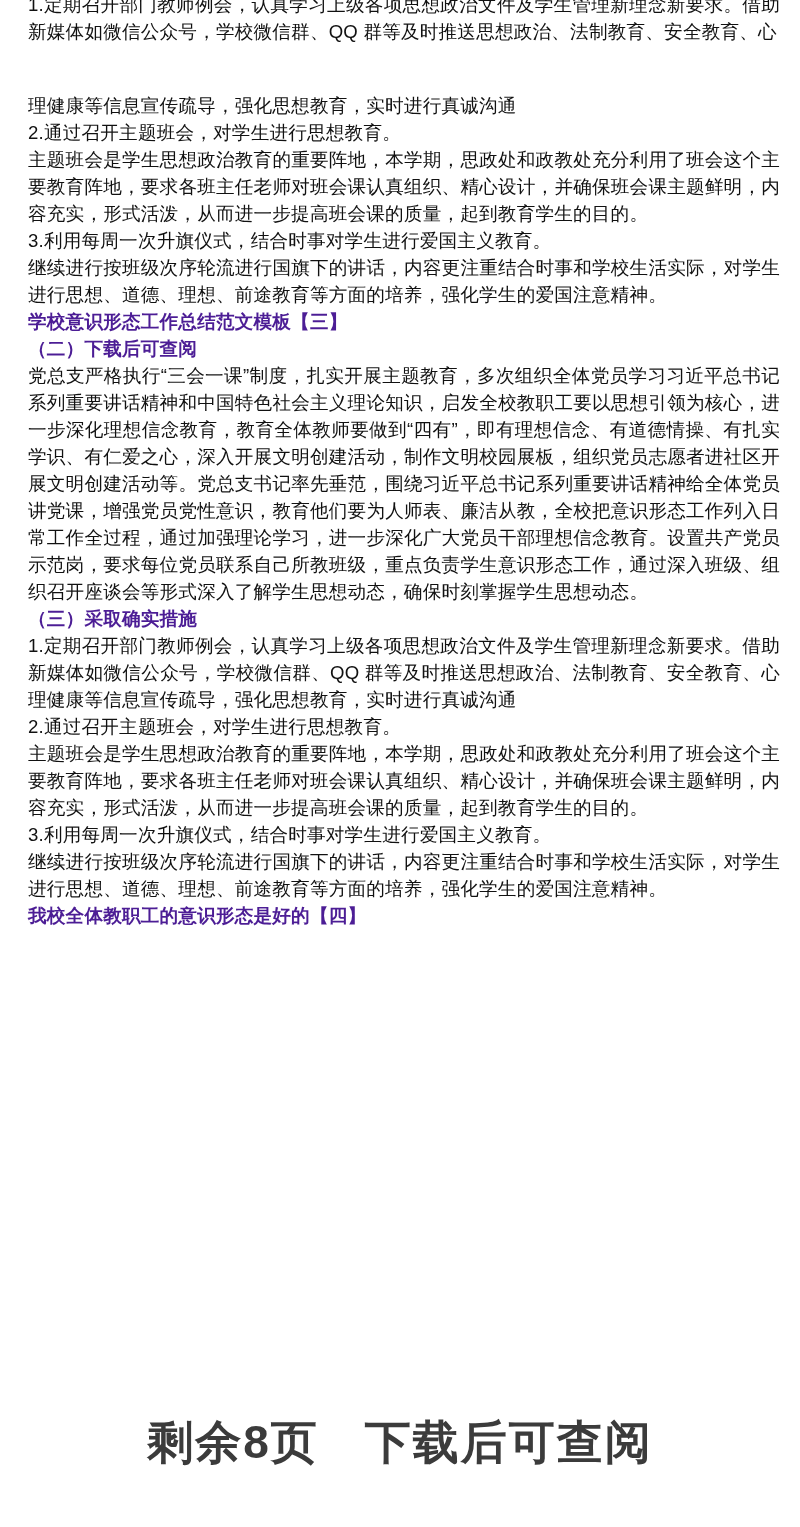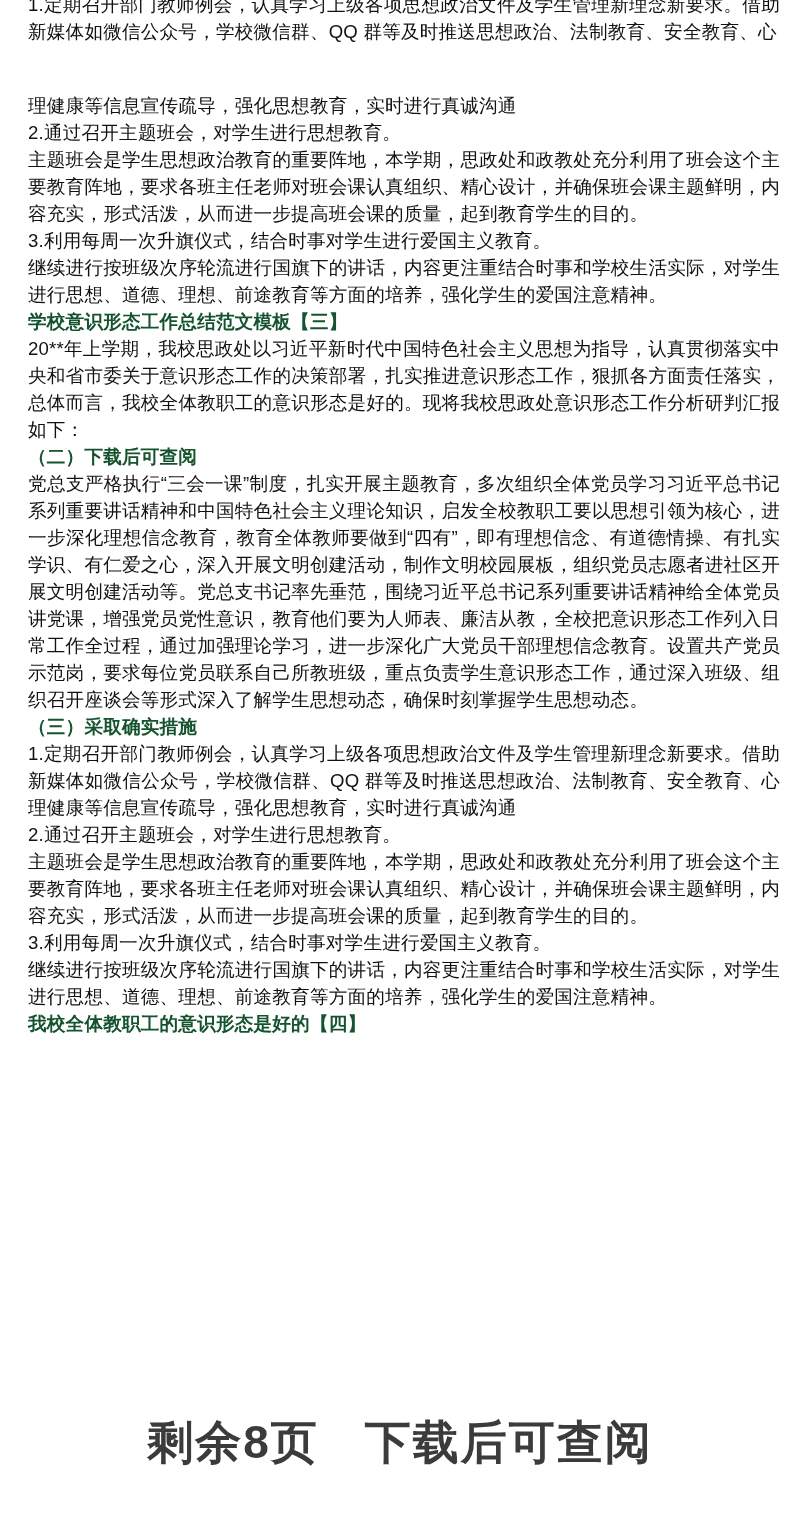--- a/index.html
+++ b/index.html
@@ -26,21 +26,21 @@
   }
   .doc p {
     font-size: 18.6px;
     line-height: 27px;
     letter-spacing: 0.2px;
     text-align: justify;
     margin: 0;
   }
   .doc p.heading {
     font-weight: bold;
-    color: #14532d;
+    color: #4c1d95;
   }
   
   .doc p:first-child {
     margin-top: -9px;
   }
   .spacer {
     height: 47px;
   }
   .footer {
     position: absolute;
@@ -62,21 +62,20 @@
 <div class="screen">
   <div class="doc" id="doc">
       <p class="body">1.定期召开部门教师例会，认真学习上级各项思想政治文件及学生管理新理念新要求。借助新媒体如微信公众号，学校微信群、QQ 群等及时推送思想政治、法制教育、安全教育、心</p>
       <div class="spacer"></div>
       <p class="body">理健康等信息宣传疏导，强化思想教育，实时进行真诚沟通</p>
       <p class="body">2.通过召开主题班会，对学生进行思想教育。</p>
       <p class="body">主题班会是学生思想政治教育的重要阵地，本学期，思政处和政教处充分利用了班会这个主要教育阵地，要求各班主任老师对班会课认真组织、精心设计，并确保班会课主题鲜明，内容充实，形式活泼，从而进一步提高班会课的质量，起到教育学生的目的。</p>
       <p class="body">3.利用每周一次升旗仪式，结合时事对学生进行爱国主义教育。</p>
       <p class="body">继续进行按班级次序轮流进行国旗下的讲话，内容更注重结合时事和学校生活实际，对学生进行思想、道德、理想、前途教育等方面的培养，强化学生的爱国注意精神。</p>
       <p class="heading">学校意识形态工作总结范文模板【三】</p>
-      <p class="body">20**年上学期，我校思政处以习近平新时代中国特色社会主义思想为指导，认真贯彻落实中央和省市委关于意识形态工作的决策部署，扎实推进意识形态工作，狠抓各方面责任落实，总体而言，我校全体教职工的意识形态是好的。现将我校思政处意识形态工作分析研判汇报如下：</p>
       <p class="heading">（二）下载后可查阅</p>
       <p class="body">党总支严格执行“三会一课”制度，扎实开展主题教育，多次组织全体党员学习习近平总书记系列重要讲话精神和中国特色社会主义理论知识，启发全校教职工要以思想引领为核心，进一步深化理想信念教育，教育全体教师要做到“四有”，即有理想信念、有道德情操、有扎实学识、有仁爱之心，深入开展文明创建活动，制作文明校园展板，组织党员志愿者进社区开展文明创建活动等。党总支书记率先垂范，围绕习近平总书记系列重要讲话精神给全体党员讲党课，增强党员党性意识，教育他们要为人师表、廉洁从教，全校把意识形态工作列入日常工作全过程，通过加强理论学习，进一步深化广大党员干部理想信念教育。设置共产党员示范岗，要求每位党员联系自己所教班级，重点负责学生意识形态工作，通过深入班级、组织召开座谈会等形式深入了解学生思想动态，确保时刻掌握学生思想动态。</p>
       <p class="heading">（三）采取确实措施</p>
       <p class="body">1.定期召开部门教师例会，认真学习上级各项思想政治文件及学生管理新理念新要求。借助新媒体如微信公众号，学校微信群、QQ 群等及时推送思想政治、法制教育、安全教育、心理健康等信息宣传疏导，强化思想教育，实时进行真诚沟通</p>
       <p class="body">2.通过召开主题班会，对学生进行思想教育。</p>
       <p class="body">主题班会是学生思想政治教育的重要阵地，本学期，思政处和政教处充分利用了班会这个主要教育阵地，要求各班主任老师对班会课认真组织、精心设计，并确保班会课主题鲜明，内容充实，形式活泼，从而进一步提高班会课的质量，起到教育学生的目的。</p>
       <p class="body">3.利用每周一次升旗仪式，结合时事对学生进行爱国主义教育。</p>
       <p class="body">继续进行按班级次序轮流进行国旗下的讲话，内容更注重结合时事和学校生活实际，对学生进行思想、道德、理想、前途教育等方面的培养，强化学生的爱国注意精神。</p>
       <p class="heading">我校全体教职工的意识形态是好的【四】</p>
     </div>

